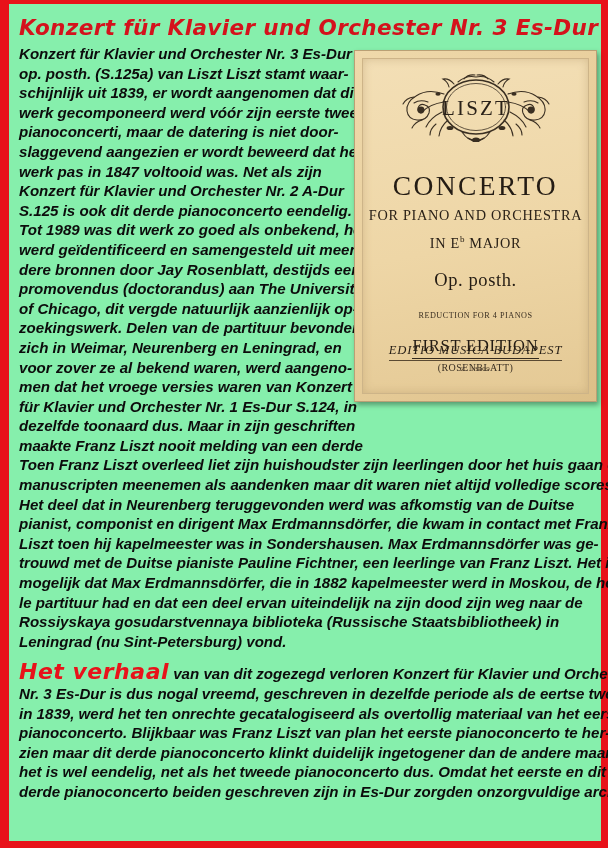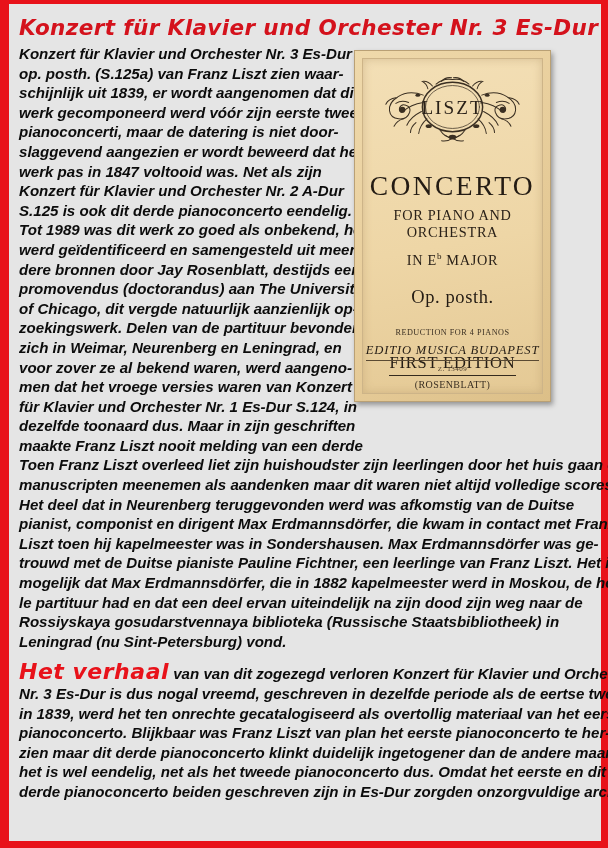--- a/index.html
+++ b/index.html
@@ -13,21 +13,21 @@
     overflow: hidden;
     font-family: "Liberation Sans", sans-serif;
   }
 
   
   #page {
     position: relative;
     box-sizing: border-box;
     width: 608px;
     height: 848px;
-    background: #e5e5e5;
+    background: #86efac;
     border-left: 9px solid #e8121a;
     border-right: 7px solid #e8121a;
     border-top: 4px solid #e8121a;
     border-bottom: 7px solid #e8121a;
     padding: 0;
   }
 
   #inner {
     position: relative;
     width: 100%;
@@ -68,21 +68,21 @@
   .cover-wrap {
     float: right;
     width: 243px;
     height: 352px;
     margin: 6px 0 2px 10px;
   }
 
   .cover {
     position: relative;
     box-sizing: border-box;
-    width: 197px;
+    width: 243px;
     height: 352px;
     background: linear-gradient(135deg, #efd9ab 0%, #e9cf9d 45%, #dcbf88 100%);
     border: 1px solid #b9a075;
     box-shadow: 2px 3px 5px rgba(0,0,0,0.35);
     overflow: hidden;
   }
   .cover-inner {
     position: absolute;
     left: 7px; top: 7px; right: 7px; bottom: 7px;
     background: linear-gradient(170deg, #f3dfb6 0%, #eed6a6 55%, #e4c995 100%);
@@ -275,21 +275,21 @@
         </div>
 
       </div>
     </div>
   </div>
 
   <div class="body-text">
 
     <div>
       <div class="line">Konzert für Klavier und Orchester Nr. 3 Es-Dur</div>
-      <div class="line">op. posth. (S.125a) van Franz Liszt zien waar-</div>
+      <div class="line">op. posth. (S.125a) van Liszt Liszt stamt waar-</div>
       <div class="line">schijnlijk uit 1839, er wordt aangenomen dat dit</div>
       <div class="line">werk gecomponeerd werd vóór zijn eerste twee</div>
       <div class="line">pianoconcerti, maar de datering is niet door-</div>
       <div class="line">slaggevend aangezien er wordt beweerd dat het</div>
       <div class="line">werk pas in 1847 voltooid was. Net als zijn</div>
       <div class="line">Konzert für Klavier und Orchester Nr. 2 A-Dur</div>
       <div class="line">S.125 is ook dit derde pianoconcerto eendelig.</div>
       <div class="line">Tot 1989 was dit werk zo goed als onbekend, het</div>
       <div class="line">werd geïdentificeerd en samengesteld uit meer-</div>
       <div class="line">dere bronnen door Jay Rosenblatt, destijds een</div>

